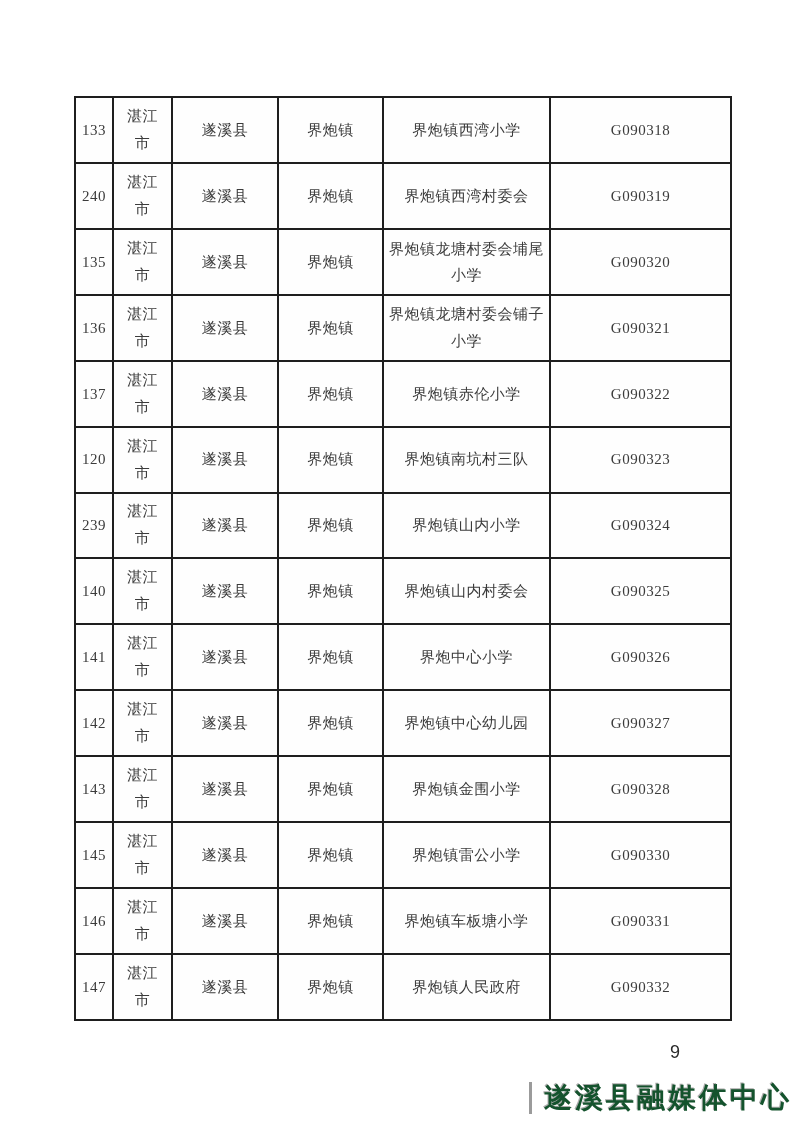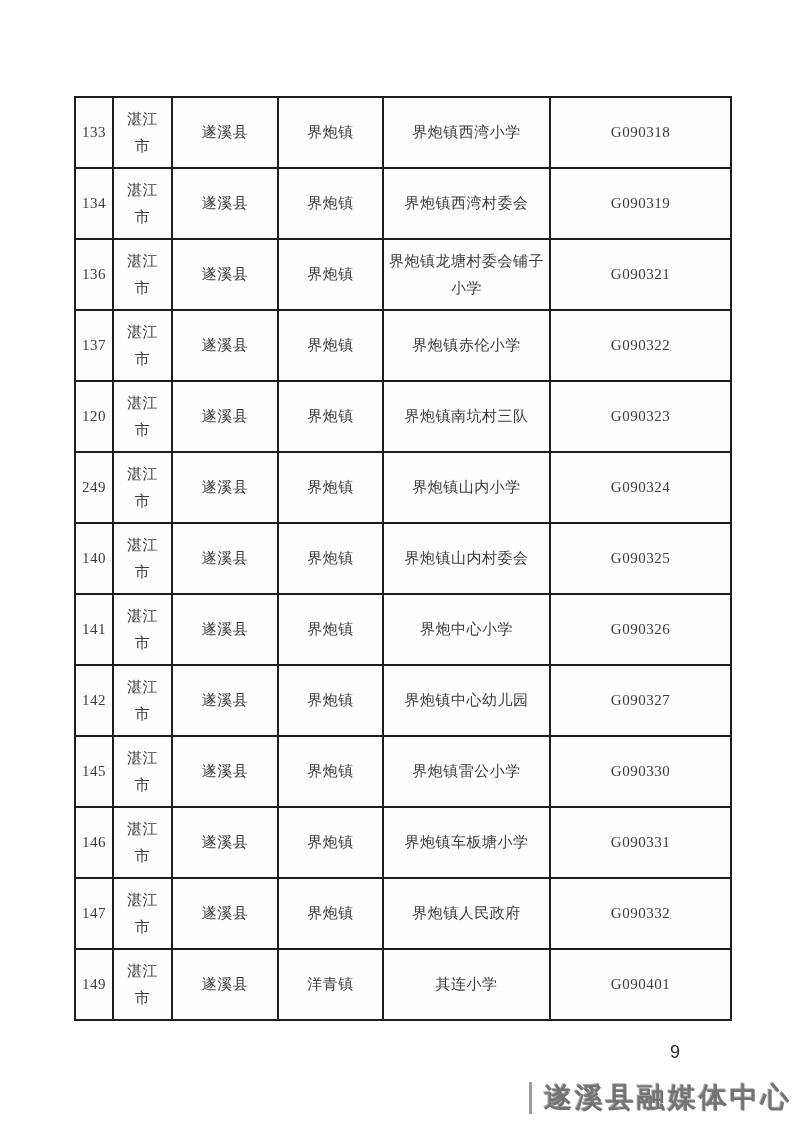--- a/index.html
+++ b/index.html
@@ -80,21 +80,21 @@
   }
   .watermark-divider {
     width: 3px;
     height: 32px;
     background: #9b9b9b;
     margin-right: 12px;
   }
   .watermark-text {
     font-size: 28px;
     letter-spacing: 3px;
-    color: #737373;
+    color: #14532d;
     font-family: "Liberation Sans", "DejaVu Sans", sans-serif;
     font-weight: bold;
     text-shadow: -1px -1px 0 #ababab, 1px 1px 0 #ffffff;
     white-space: nowrap;
   }
 </style>
 </head>
 <body>
 
 <div class="page">
@@ -111,28 +111,36 @@
     <tbody>
         <tr>
           <td class="cell-no">133</td>
           <td class="cell-city"><span class="wrap-narrow">湛江市</span></td>
           <td class="cell-county">遂溪县</td>
           <td class="cell-town">界炮镇</td>
           <td class="cell-name">界炮镇西湾小学</td>
           <td class="cell-code">G090318</td>
         </tr>
         <tr>
-          <td class="cell-no">134</td>
+          <td class="cell-no">240</td>
           <td class="cell-city"><span class="wrap-narrow">湛江市</span></td>
           <td class="cell-county">遂溪县</td>
           <td class="cell-town">界炮镇</td>
           <td class="cell-name">界炮镇西湾村委会</td>
           <td class="cell-code">G090319</td>
         </tr>
         <tr>
+          <td class="cell-no">135</td>
+          <td class="cell-city"><span class="wrap-narrow">湛江市</span></td>
+          <td class="cell-county">遂溪县</td>
+          <td class="cell-town">界炮镇</td>
+          <td class="cell-name">界炮镇龙塘村委会埔尾小学</td>
+          <td class="cell-code">G090320</td>
+        </tr>
+        <tr>
           <td class="cell-no">136</td>
           <td class="cell-city"><span class="wrap-narrow">湛江市</span></td>
           <td class="cell-county">遂溪县</td>
           <td class="cell-town">界炮镇</td>
           <td class="cell-name">界炮镇龙塘村委会铺子小学</td>
           <td class="cell-code">G090321</td>
         </tr>
         <tr>
           <td class="cell-no">137</td>
           <td class="cell-city"><span class="wrap-narrow">湛江市</span></td>
@@ -143,21 +151,21 @@
         </tr>
         <tr>
           <td class="cell-no">120</td>
           <td class="cell-city"><span class="wrap-narrow">湛江市</span></td>
           <td class="cell-county">遂溪县</td>
           <td class="cell-town">界炮镇</td>
           <td class="cell-name">界炮镇南坑村三队</td>
           <td class="cell-code">G090323</td>
         </tr>
         <tr>
-          <td class="cell-no">249</td>
+          <td class="cell-no">239</td>
           <td class="cell-city"><span class="wrap-narrow">湛江市</span></td>
           <td class="cell-county">遂溪县</td>
           <td class="cell-town">界炮镇</td>
           <td class="cell-name">界炮镇山内小学</td>
           <td class="cell-code">G090324</td>
         </tr>
         <tr>
           <td class="cell-no">140</td>
           <td class="cell-city"><span class="wrap-narrow">湛江市</span></td>
           <td class="cell-county">遂溪县</td>
@@ -175,20 +183,28 @@
         </tr>
         <tr>
           <td class="cell-no">142</td>
           <td class="cell-city"><span class="wrap-narrow">湛江市</span></td>
           <td class="cell-county">遂溪县</td>
           <td class="cell-town">界炮镇</td>
           <td class="cell-name">界炮镇中心幼儿园</td>
           <td class="cell-code">G090327</td>
         </tr>
         <tr>
+          <td class="cell-no">143</td>
+          <td class="cell-city"><span class="wrap-narrow">湛江市</span></td>
+          <td class="cell-county">遂溪县</td>
+          <td class="cell-town">界炮镇</td>
+          <td class="cell-name">界炮镇金围小学</td>
+          <td class="cell-code">G090328</td>
+        </tr>
+        <tr>
           <td class="cell-no">145</td>
           <td class="cell-city"><span class="wrap-narrow">湛江市</span></td>
           <td class="cell-county">遂溪县</td>
           <td class="cell-town">界炮镇</td>
           <td class="cell-name">界炮镇雷公小学</td>
           <td class="cell-code">G090330</td>
         </tr>
         <tr>
           <td class="cell-no">146</td>
           <td class="cell-city"><span class="wrap-narrow">湛江市</span></td>
@@ -197,28 +213,20 @@
           <td class="cell-name">界炮镇车板塘小学</td>
           <td class="cell-code">G090331</td>
         </tr>
         <tr>
           <td class="cell-no">147</td>
           <td class="cell-city"><span class="wrap-narrow">湛江市</span></td>
           <td class="cell-county">遂溪县</td>
           <td class="cell-town">界炮镇</td>
           <td class="cell-name">界炮镇人民政府</td>
           <td class="cell-code">G090332</td>
-        </tr>
-        <tr>
-          <td class="cell-no">149</td>
-          <td class="cell-city"><span class="wrap-narrow">湛江市</span></td>
-          <td class="cell-county">遂溪县</td>
-          <td class="cell-town">洋青镇</td>
-          <td class="cell-name">其连小学</td>
-          <td class="cell-code">G090401</td>
         </tr>
       </tbody>
   </table>
 
   <div class="page-number">9</div>
 
   <div class="watermark">
     <div class="watermark-divider"></div>
     <div class="watermark-text">遂溪县融媒体中心</div>
   </div>

